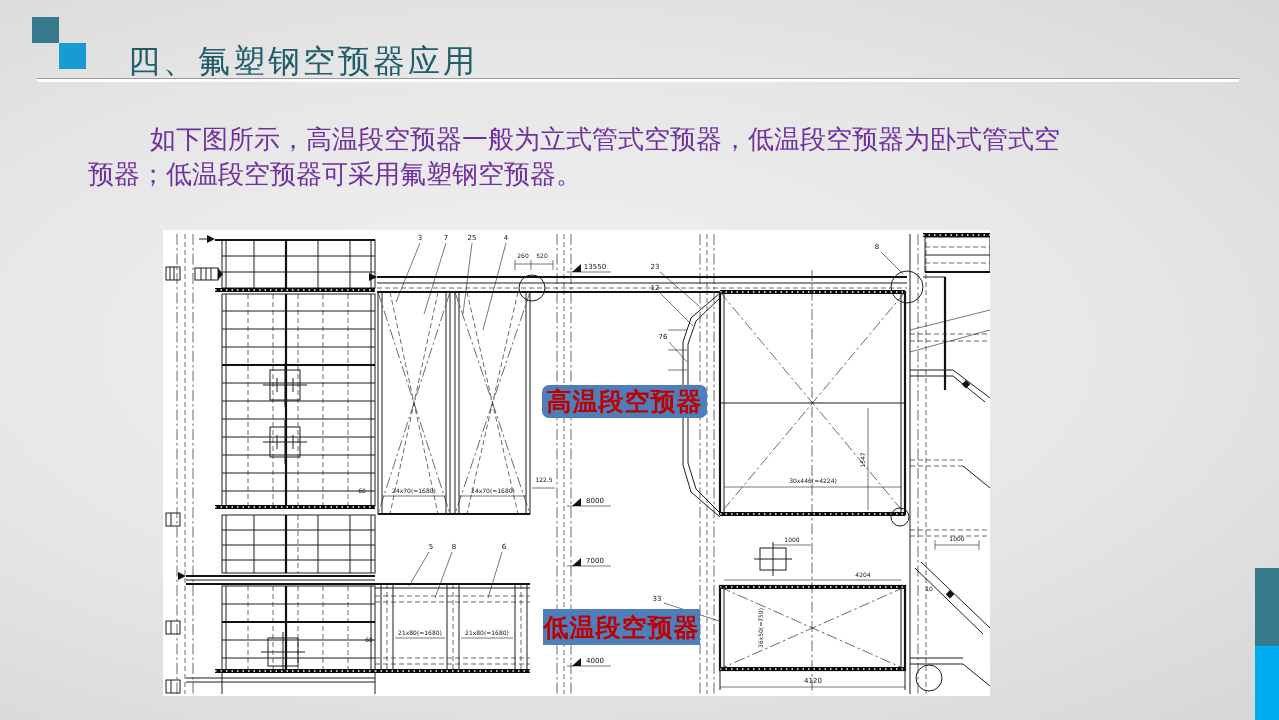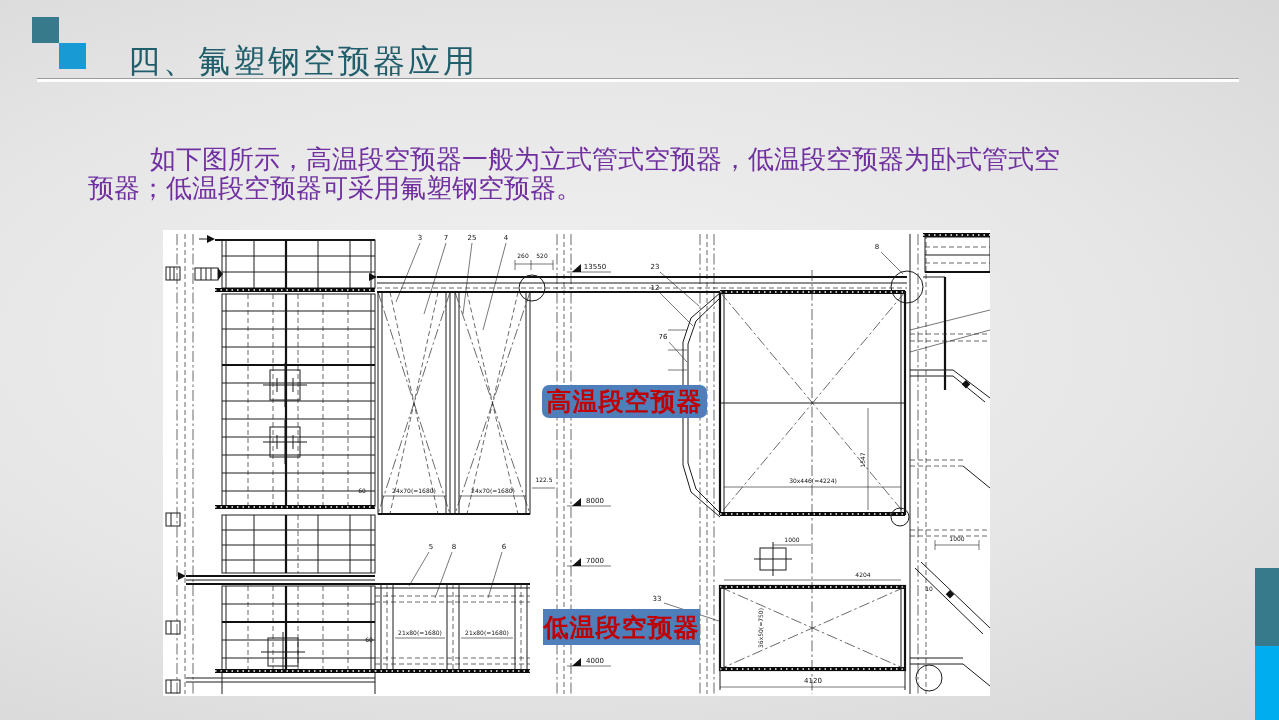--- a/index.html
+++ b/index.html
@@ -12,23 +12,23 @@
   .sq-teal{left:32px;top:17px;width:27px;height:26px;background:#377A8B;}
   .sq-blue{left:59px;top:43px;width:27px;height:26px;background:#189AD5;}
   .title{
     position:absolute;left:112px;top:24px;margin:16px;
     font-size:32px;font-weight:normal;letter-spacing:3px;color:#215E6B;
   }
   .divider{
     position:absolute;left:37px;top:78px;width:1202px;height:4px;
     background:linear-gradient(to bottom,#9b9b9b 0,#9b9b9b 1px,#fdfdfd 1px,#fdfdfd 4px);
   }
-  .body-line{position:absolute;font-size:26px;color:#7030A0;white-space:nowrap;margin-top:20px;}
+  .body-line{position:absolute;font-size:26px;color:#7030A0;white-space:nowrap;}
   .bl1{left:88px;top:122px;text-indent:62px;}
-  .bl2{left:88px;top:151px;}
+  .bl2{left:88px;top:157px;}
   .diagram{position:absolute;left:163px;top:230px;width:827px;height:466px;background:#ffffff;}
   .diagram svg{position:absolute;left:0;top:0;}
   .tag{
     position:absolute;display:flex;align-items:center;justify-content:center;
     background:#4E7FBA;color:#C00000;font-weight:bold;font-size:25px;letter-spacing:1px;white-space:nowrap;
   }
   .tag-high{left:379px;top:155px;width:165px;height:33px;border-radius:7px;}
   .tag-low{left:380px;top:379px;width:157px;height:36px;}
   .strip{position:absolute;width:24px;}
   .strip-teal{left:1255px;top:568px;height:78px;background:#377A8B;}

